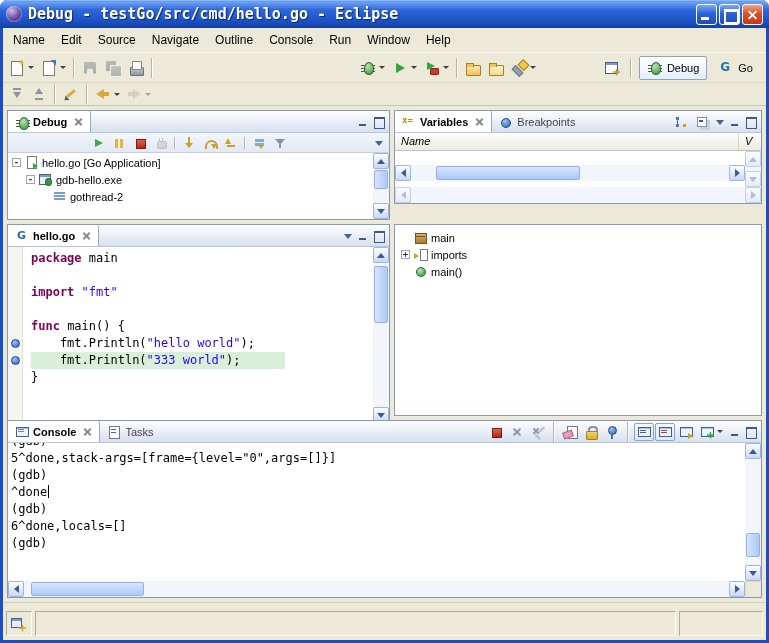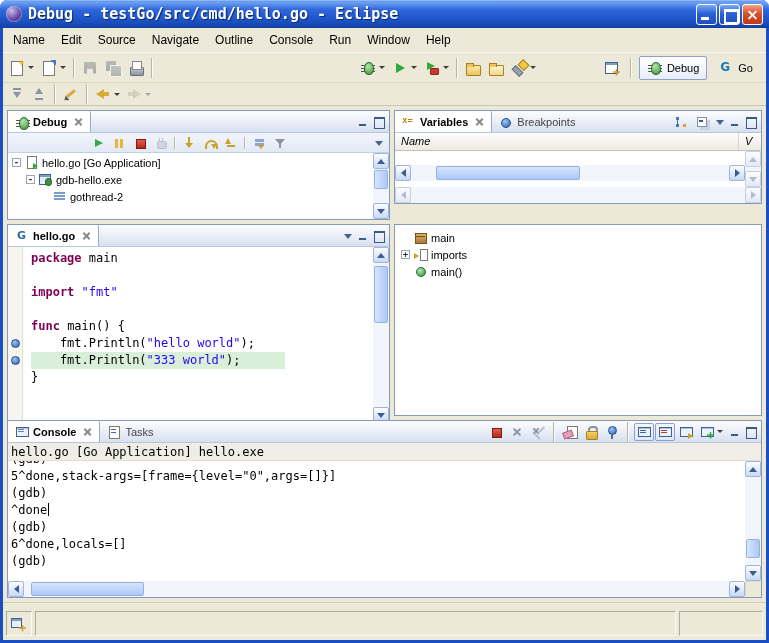--- a/index.html
+++ b/index.html
@@ -589,21 +589,20 @@
                 </span>
                 <span class="tbtn">
                   <span class="ic ic-open-console"></span>
                   <span class="droparrow"></span>
                 </span>
               </span>
             <span class="vwin minb"></span>
             <span class="vwin maxb"></span>
           </span>
         </div>
-        <div class="console-caption">hello.go [Go Application] hello.exe</div>
         <div class="console-body">
           <div class="console-textwrap">
             <div class="console-text" id="console-text"><div class="console-line">(gdb)</div><div class="console-line">5^done,stack-args=[frame={level="0",args=[]}]</div><div class="console-line">(gdb)</div><div class="console-line">^done<span class="caret"></span></div><div class="console-line">(gdb)</div><div class="console-line">6^done,locals=[]</div><div class="console-line">(gdb)</div></div>
           </div>
           <div id="console-vscroll" class="scroll sv">
               <span class="sb-arrow a-up"></span>
               <span class="sb-track">
                 <span class="sb-thumb" style="top: 70%; height: 22%;"></span>
               </span>
               <span class="sb-arrow a-down"></span>

